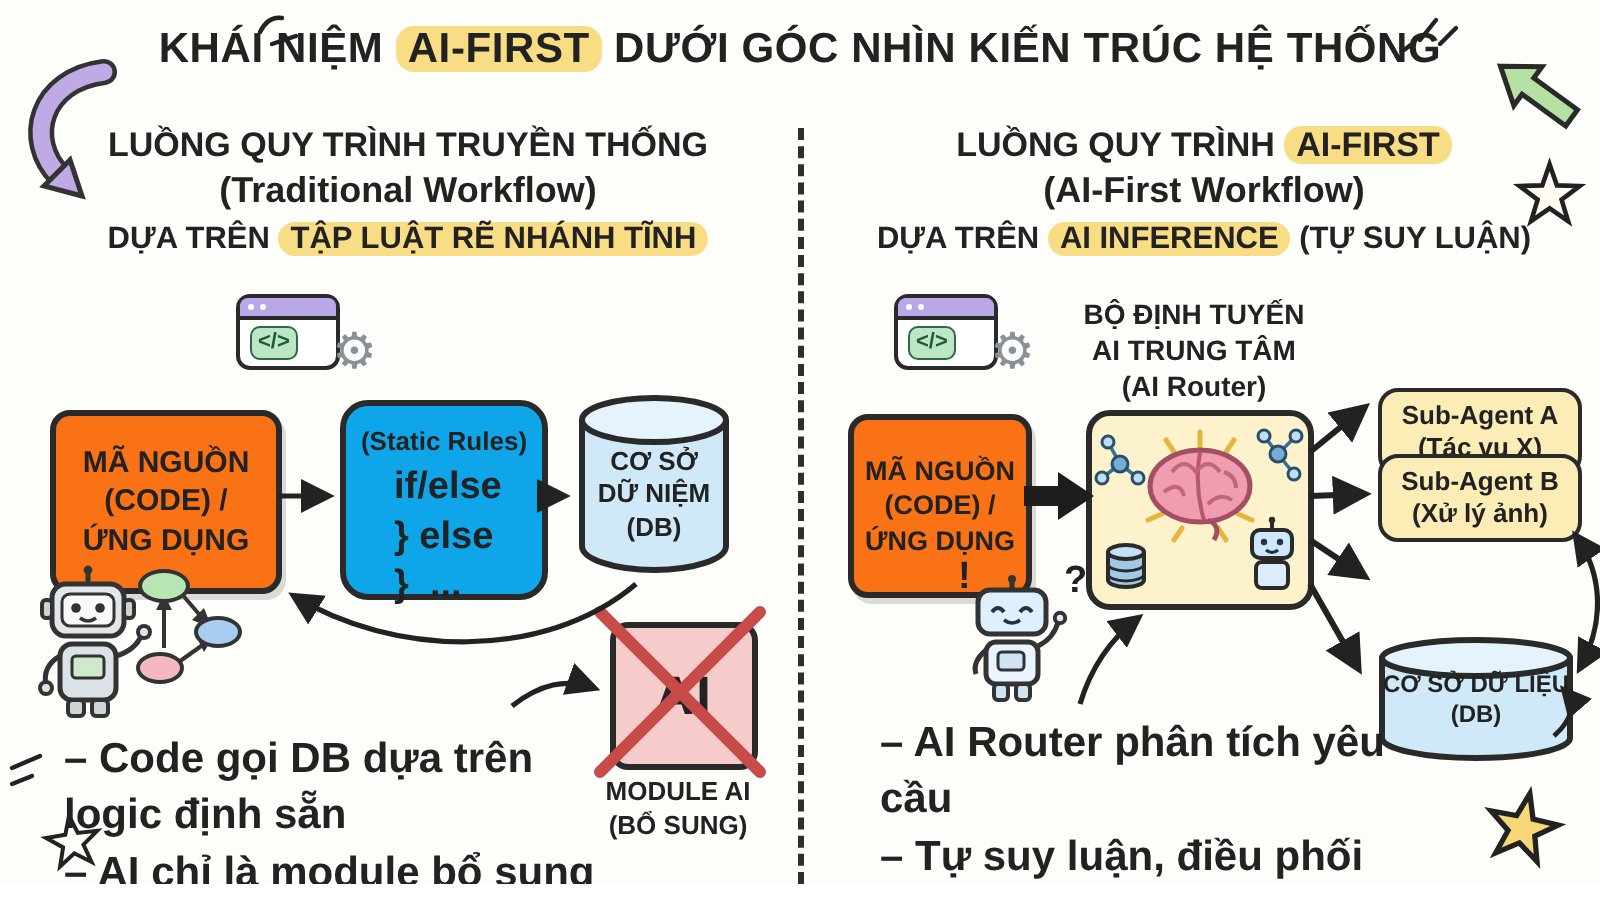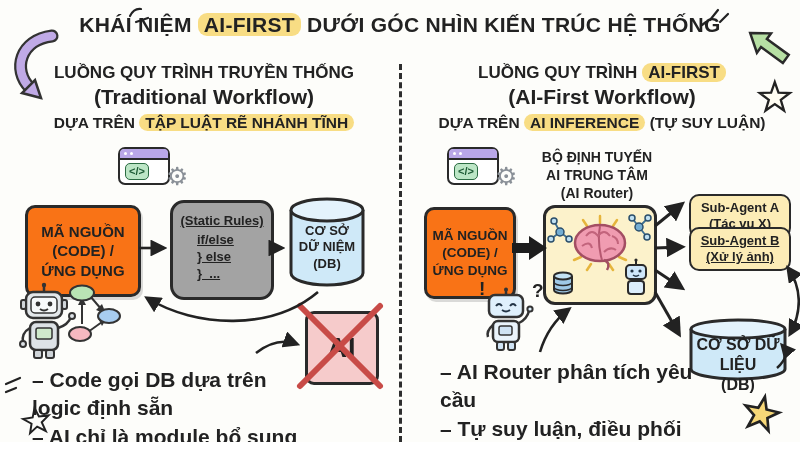--- a/index.html
+++ b/index.html
@@ -4,27 +4,27 @@
 <style>
   html,body{margin:0;padding:0;background:#ffffff;}
   .canvas{position:relative;width:800px;height:442px;background:#fdfdfa;overflow:hidden;
           font-family:"Liberation Sans","DejaVu Sans",sans-serif;font-weight:700;color:#222;}
   .abs{position:absolute;}
   .ctr{text-align:center;}
   .prew{white-space:pre-wrap;}
   .hl{background:#f8dd84;border-radius:9px;padding:0 6px;box-decoration-break:clone;}
   .title{left:0;right:0;top:13px;font-size:21px;letter-spacing:.3px;text-align:center;}
   .panel-h1{font-size:17px;line-height:1.25;}
-  .panel-h2{font-size:21px;margin-top:2px;}
+  .panel-h2{font-size:18px;margin-top:2px;}
   .panel-h3{font-size:15.5px;margin-top:5px;}
   .divider{left:399px;top:64px;height:378px;width:0;border-left:3px dashed #2e2e2e;}
   .sketchbox{background:#f97316;border:3px solid #2a2a2a;border-radius:10px;
              display:flex;flex-direction:column;align-items:center;justify-content:center;
              line-height:1.28;box-shadow:2px 3px 0 rgba(60,60,60,.18);}
-  .rulesbox{background:#a3a3a3;border:3px solid #2a2a2a;border-radius:14px;text-decoration:underline;}
+  .rulesbox{background:#0ea5e9;border:3px solid #2a2a2a;border-radius:14px;}
   .agent{left:689px;width:98px;height:40px;background:#fcecb6;border:2.5px solid #2a2a2a;
          border-radius:10px;display:flex;flex-direction:column;align-items:center;justify-content:center;
          font-size:13px;line-height:1.2;}
   .codewin{width:52px;height:38px;border:2.5px solid #2a2a2a;border-radius:7px;background:#fff;box-sizing:border-box;}
   .codewin .bar{height:9px;background:#b9a7e8;border-bottom:2px solid #2a2a2a;border-radius:4px 4px 0 0;position:relative;}
   .codewin .dot{position:absolute;top:2.5px;width:3px;height:3px;border-radius:50%;background:#fff;}
   .codewin .code{position:absolute;left:5px;top:14px;background:#bce6c6;border:1.5px solid #2b6b42;
                  border-radius:5px;padding:0 3px;font-size:11px;color:#1e5c36;line-height:15px;}
   .gear{font-size:25px;color:#8a9097;line-height:1;}
   .cyl-text{position:absolute;left:0;right:0;text-align:center;line-height:1.25;}
@@ -79,21 +79,21 @@
   </div>
   <div class="abs gear" style="left:166px;top:164px;">⚙</div>
 
   <div class="abs sketchbox prew ctr" style="left:25px;top:205px;width:110px;height:86px;font-size:15px;">MÃ NGUỒN
 (CODE) /
 ỨNG DỤNG</div>
 
 
   <div class="abs rulesbox" style="left:170px;top:200px;width:98px;height:94px;">
     <div class="ctr" style="font-size:13px;margin-top:10px;">(Static Rules)</div>
-    <div class="prew" style="font-size:13px;margin:4px 0 0 24px;line-height:1.3;">if/else
+    <div class="prew" style="font-size:19px;margin:4px 0 0 24px;line-height:1.3;">if/else
 } else
 }  ...</div>
   </div>
 
   <div class="abs" style="left:287px;top:196px;width:80px;height:94px;">
     <svg width="80" height="94" viewBox="0 0 80 94">
       <path d="M4 14 v63 a36 12 0 0 0 72 0 V14" fill="#cfe9f8" stroke="#2a2a2a" stroke-width="3"></path>
       <ellipse cx="40" cy="14" rx="36" ry="11" fill="#e4f3fc" stroke="#2a2a2a" stroke-width="3"></ellipse>
     </svg>
     <div class="cyl-text prew" style="top:27px;font-size:13px;">CƠ SỞ
@@ -137,20 +137,22 @@
     </svg>
   </div>
 
   <div class="abs" style="left:305px;top:311px;width:68px;height:68px;">
     <div class="aibox">AI</div>
     <svg class="abs" style="left:-11px;top:-11px;" width="92" height="92" viewBox="0 0 92 92">
       <line x1="6" y1="6" x2="86" y2="86" stroke="#c84b47" stroke-width="6" stroke-linecap="round"></line>
       <line x1="86" y1="6" x2="6" y2="86" stroke="#c84b47" stroke-width="6" stroke-linecap="round"></line>
     </svg>
   </div>
+  <div class="abs ctr prew" style="left:288px;top:388px;width:102px;font-size:13px;line-height:1.3;">MODULE AI
+(BỔ SUNG)</div>
 
   <ul class="abs bullets" style="left:22px;top:356px;width:280px;">
     <li class="prew">– Code gọi DB dựa trên logic định sẵn</li>
     <li class="prew">– AI chỉ là module bổ sung (nếu có)</li>
   </ul>
 
   <div class="abs codewin" style="left:447px;top:147px;">
     <div class="bar">
       <span class="dot" style="left:4px;"></span>
       <span class="dot" style="left:10px;"></span>
@@ -243,31 +245,31 @@
     </svg>
   </div>
   <span class="abs" style="left:479px;top:278px;font-size:19px;">!</span>
   <span class="abs" style="left:532px;top:280px;font-size:19px;">?</span>
 
 
   <div class="abs agent" style="top:182px;margin-top:12px;">
     <div>Sub-Agent A</div>
     <div>(Tác vụ X)</div>
   </div>
-  <div class="abs agent" style="top:227px;text-decoration:underline;">
+  <div class="abs agent" style="top:227px;">
     <div>Sub-Agent B</div>
     <div>(Xử lý ảnh)</div>
   </div>
 
   <div class="abs" style="left:687px;top:318px;width:102px;height:64px;">
     <svg width="102" height="64" viewBox="0 0 102 64">
       <path d="M4 11 v40 a47 10 0 0 0 94 0 V11" fill="#cfe9f8" stroke="#2a2a2a" stroke-width="3"></path>
       <ellipse cx="51" cy="11" rx="47" ry="9" fill="#e4f3fc" stroke="#2a2a2a" stroke-width="3"></ellipse>
     </svg>
-    <div class="cyl-text prew" style="top:17px;font-size:16px;">CƠ SỞ DỮ LIỆU
+    <div class="cyl-text prew" style="top:17px;font-size:12px;">CƠ SỞ DỮ LIỆU
 (DB)</div>
   </div>
 
   <ul class="abs bullets" style="left:430px;top:348px;width:255px;">
     <li class="prew">– AI Router phân tích yêu cầu</li>
     <li class="prew">– Tự suy luận, điều phối đến các
    Agent chuyên biệt hoặc DB</li>
     <li class="prew">– Linh hoạt, tự thích ứng</li>
   </ul>
 

